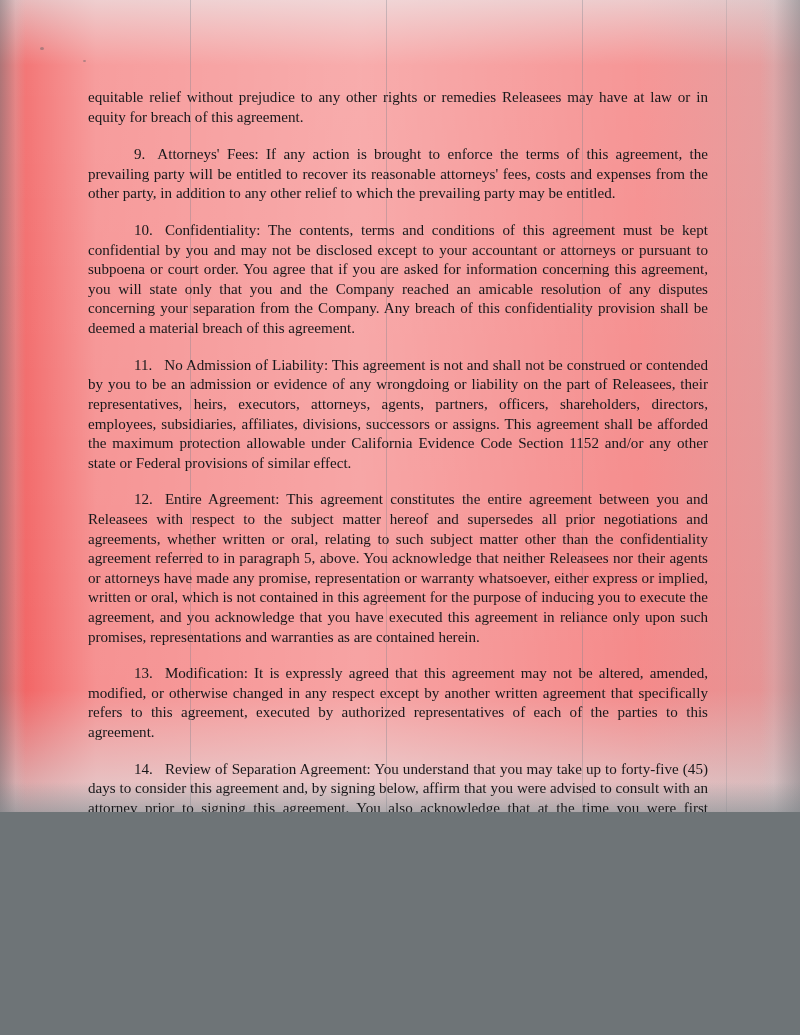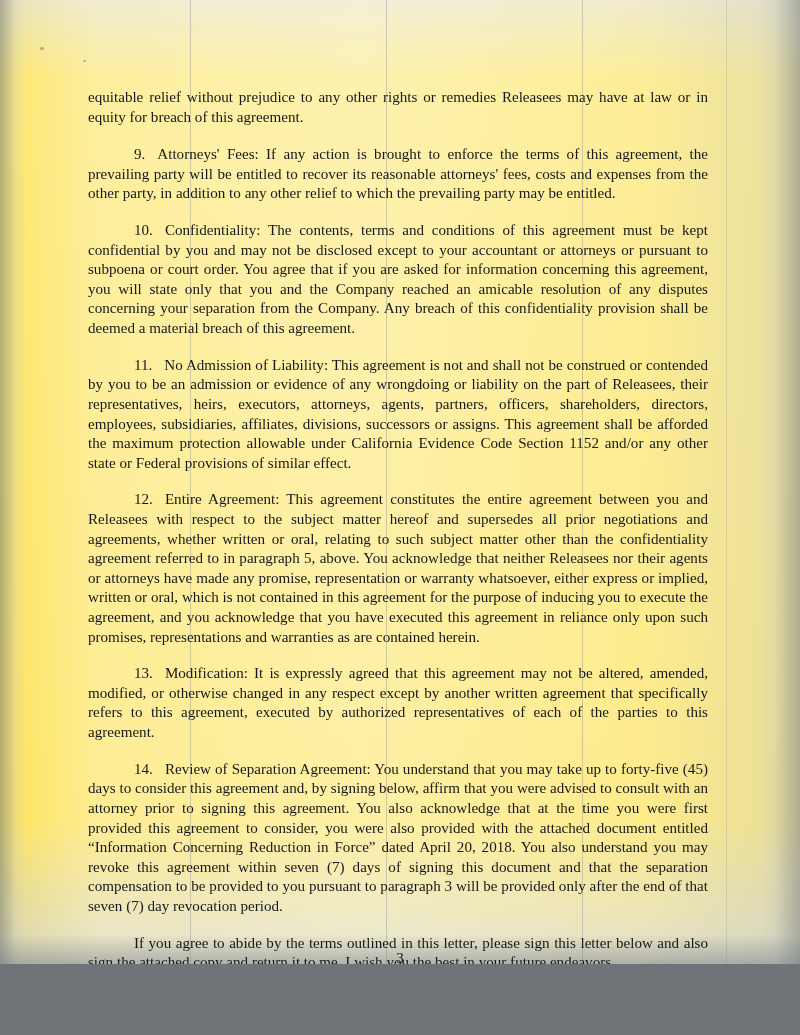--- a/index.html
+++ b/index.html
@@ -6,22 +6,22 @@
     margin: 0;
     padding: 0;
     background: #6e7477;
   }
   body {
     font-family: "Liberation Serif", serif;
   }
   .page {
     position: relative;
     width: 800px;
-    height: 964px;
-    background: #fde047;
+    height: 812px;
+    background: #ef4444;
     overflow: hidden;
   }
   
   .paper-tint {
     position: absolute;
     inset: 0;
     background:
       linear-gradient(90deg, rgba(255,255,255,0.0) 0%, rgba(255,255,255,0.35) 12%, rgba(255,255,255,0.45) 45%, rgba(255,255,255,0.3) 80%, rgba(210,214,216,0.5) 100%),
       linear-gradient(180deg, rgba(225,228,230,0.7) 0%, rgba(255,255,255,0.2) 8%, rgba(255,255,255,0.1) 85%, rgba(205,210,213,0.8) 100%);
     pointer-events: none;

